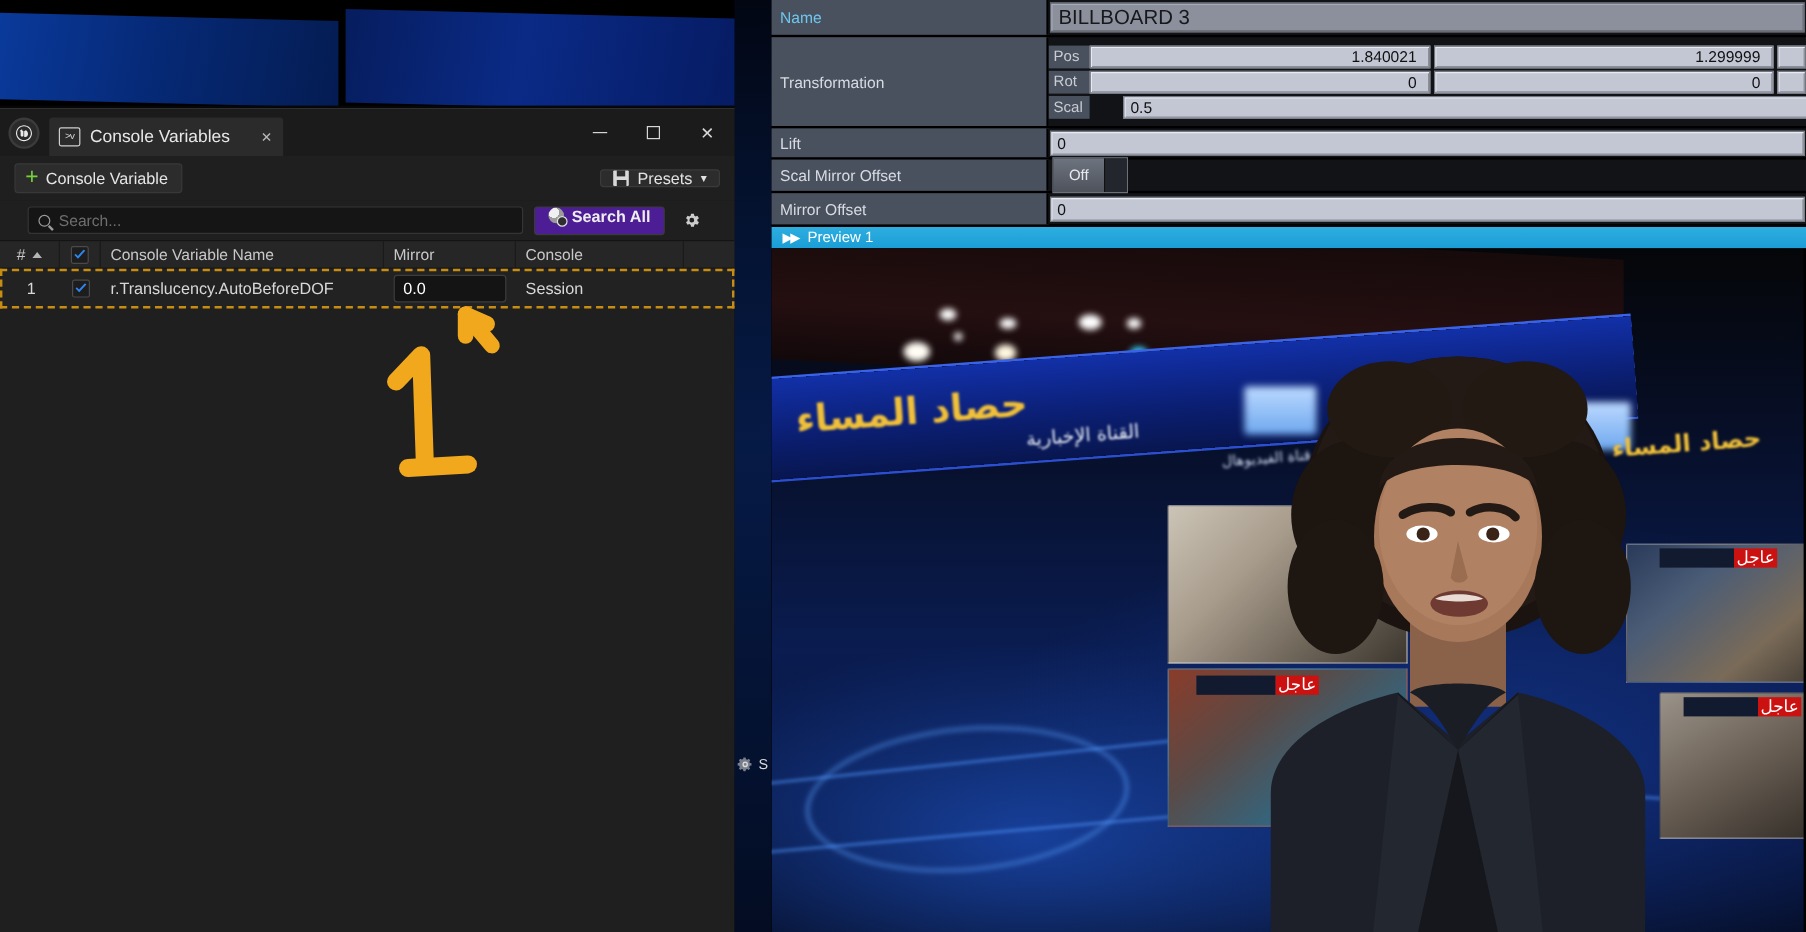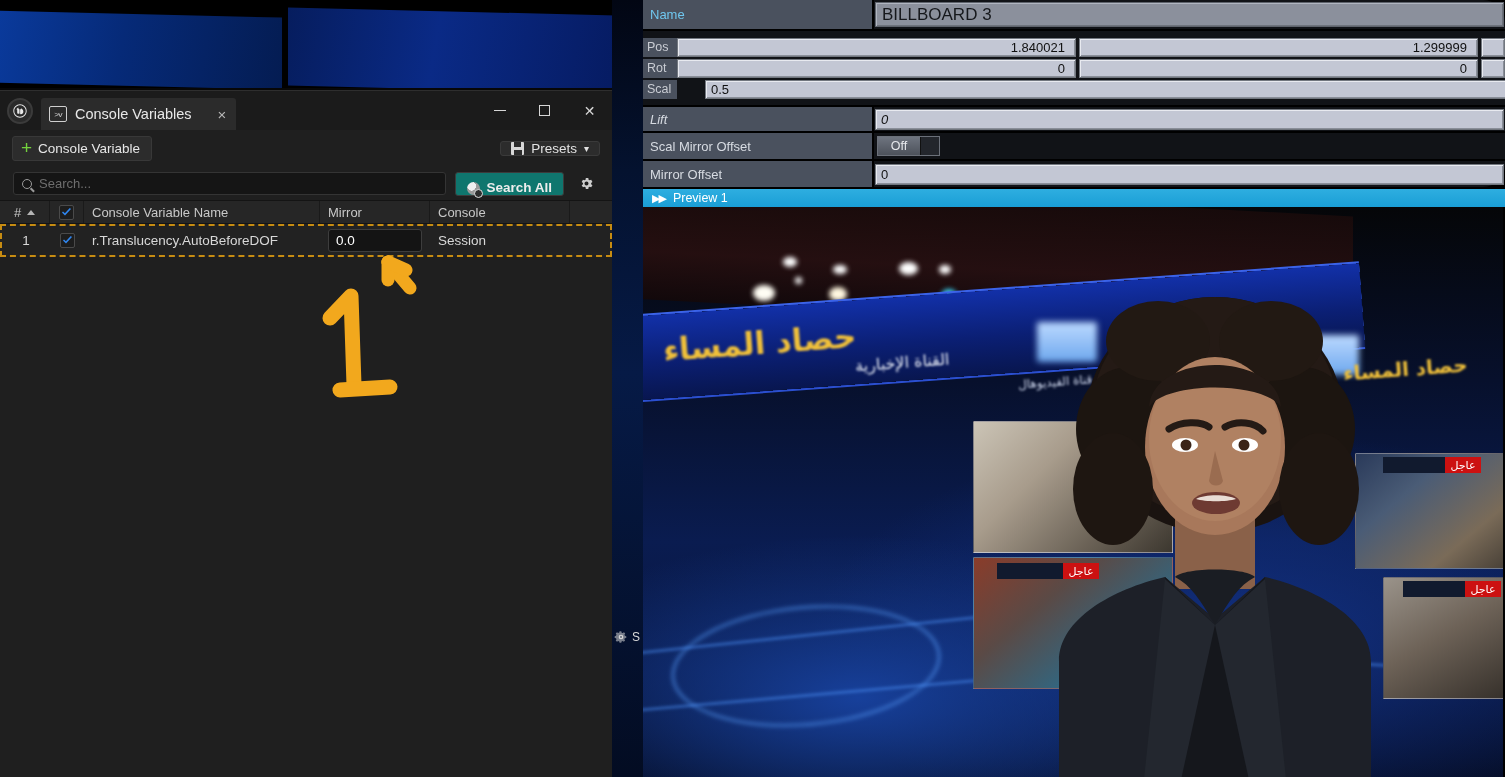--- a/index.html
+++ b/index.html
@@ -91,42 +91,42 @@
   .floppy:before {
     content:""; position:absolute; left:3px; top:0; width:7px; height:5px; background:#2c2c2c;
   }
   .floppy:after {
     content:""; position:absolute; left:2.5px; bottom:0; width:8px; height:5px; background:#2c2c2c;
   }
   .btn-presets .lbl { color:#e2e2e2; font-size:13.5px; }
   .chev { color:#e2e2e2; font-size:10px; }
 
   .searchbar {
-    height:33px; display:flex; align-items:center; padding:0 13px; gap:9px; background:#1f1f1f;
+    height:33px; display:flex; align-items:center; padding:0 23px; gap:9px; background:#1f1f1f;
   }
   .search-input-wrap {
     flex:1; height:23px; background:#151515; border:1px solid #343434; border-radius:3px;
     display:flex; align-items:center; padding:0 8px; gap:7px;
   }
   .mag {
     width:10px; height:10px; border:1.6px solid #9a9a9a; border-radius:50%;
     position:relative; flex:0 0 auto;
   }
   .mag:after {
     content:""; position:absolute; right:-4px; bottom:-3px; width:5px; height:1.6px;
     background:#9a9a9a; transform:rotate(45deg);
   }
   .search-input-wrap input {
     flex:1; background:transparent; border:0; outline:none;
     color:#cfcfcf; font-size:13px; font-family:"Liberation Sans", sans-serif;
   }
   .search-input-wrap input::placeholder { color:#6e6e6e; }
   .btn-searchall {
-    height:24px; background:#0f766e; border:1px solid #3b3b3b; border-radius:3px;
-    display:flex; align-items:flex-end; gap:6px; padding:0 11px; cursor:pointer;
+    height:24px; background:#4c1d95; border:1px solid #3b3b3b; border-radius:3px;
+    display:flex; align-items:flex-start; gap:6px; padding:0 11px; cursor:pointer;
   }
   .globe {
     width:13px; height:13px; border-radius:50%;
     background:radial-gradient(circle at 35% 32%, #f0f0f0 0 36%, #9b9b9b 37% 100%);
     position:relative;
   }
   .globe:after {
     content:""; position:absolute; right:-3px; bottom:-3px;
     width:7px; height:7px; border:1.6px solid #e0e0e0; border-radius:50%;
     background:#2e2e2e;
@@ -178,21 +178,21 @@
   }
 
   
   .annot { position:absolute; pointer-events:none; }
 
   
   #right-panel {
     position:absolute; left:643px; top:0; width:862px; height:777px;
     background:#000;
   }
-  .prop-table { width:862px; background:#111317;border-radius:22px; }
+  .prop-table { width:862px; background:#111317; }
   .prop-row { display:flex; align-items:stretch; border-bottom:2px solid #000; }
   .prop-label {
     width:231px; flex:0 0 231px; background:#4a515e; color:#d7dbe2;
     font-size:13px; display:flex; align-items:center; padding-left:7px;
     border-right:2px solid #000;
   }
   .prop-label.accent { color:#6fc6ee; }
   .prop-fields { flex:1; display:flex; flex-direction:column; }
 
   .fld {
@@ -213,21 +213,21 @@
     width:34px; flex:0 0 34px; color:#c9ccd3; font-size:12.5px;
     display:flex; align-items:center; padding-left:4px; background:#4a515e;
   }
   .xform-cell { flex:1 1 0; min-width:0; margin-right:3px; }
   .xform-cell:last-child { margin-right:0; }
 
   .toggle-wrap {
     display:flex; align-items:center; height:25px; padding-left:3px;
   }
   .toggle {
-    width:63px; height:20px; display:flex; background:#1d2026;
+    width:63px; height:30px; display:flex; background:#1d2026;
     border:1px solid #6b7079;
   }
   .toggle .on-half {
     width:43px; background:linear-gradient(180deg,#6e747f 0%,#4d525b 100%);
     color:#e6e8ec; font-size:12.5px; display:flex; align-items:center; justify-content:center;
     border-right:1px solid #111;
   }
   .toggle .off-half { flex:1; background:#23262c; }
 
   .preview-bar {
@@ -296,21 +296,21 @@
   }
   .scr {
     position:absolute; overflow:hidden; filter:blur(.6px);
     border:1px solid rgba(180,200,255,.25);
   }
   .glow-scr {
     position:absolute; background:linear-gradient(180deg,#bcd9ff 0%,#6ea8ee 100%);
     filter:blur(3px); border-radius:2px;
   }
   .news-badge {
-    position:absolute; background:#cc1111; color:#fff; font-size:11px;
+    position:absolute; background:#cc1111; color:#fff; font-size:14px;
     display:flex; align-items:center; justify-content:center; filter:blur(.4px);
     font-family:"DejaVu Sans", sans-serif;
   }
   .badge-dark {
     position:absolute; background:#111a2e; filter:blur(.4px);
   }
   .anchor { position:absolute; }
 
   .clip-right-edge {
     position:absolute; right:0; top:0; width:2px; height:100%;
@@ -463,20 +463,21 @@
     <div class="prop-table">
 
       <div class="prop-row" style="height:31px;">
         <div class="prop-label accent">Name</div>
         <div class="prop-fields" style="justify-content:center;padding:2px 1px;">
           <div class="fld-name">BILLBOARD 3</div>
         </div>
       </div>
 
       <div class="prop-row" style="height:76px;">
+        <div class="prop-label">Transformation</div>
         <div class="prop-fields" style="justify-content:center;">
 
           <div class="xform-line">
             <span class="xform-tag">Pos</span>
             <span class="xform-cell">
                 <span class="fld num" style="width:100%;">1.840021</span>
               </span>
             <span class="xform-cell">
                 <span class="fld num" style="width:100%;">1.299999</span>
               </span>
@@ -501,21 +502,21 @@
           <div class="xform-line">
             <span class="xform-tag">Scal</span>
             <span class="xform-cell" style="flex:1 1 auto;margin-right:0;">
               <span class="fld" style="width:100%;margin-left:28px;">0.5</span>
             </span>
           </div>
 
         </div>
       </div>
 
-      <div class="prop-row" style="height:26px;font-style:italic;">
+      <div class="prop-row" style="height:26px;">
         <div class="prop-label">Lift</div>
         <div class="prop-fields" style="justify-content:center;padding:0 1px;">
           <div class="fld" style="height:21px;">0</div>
         </div>
       </div>
 
       <div class="prop-row" style="height:28px;">
         <div class="prop-label">Scal Mirror Offset</div>
         <div class="prop-fields">
           <div class="toggle-wrap">

